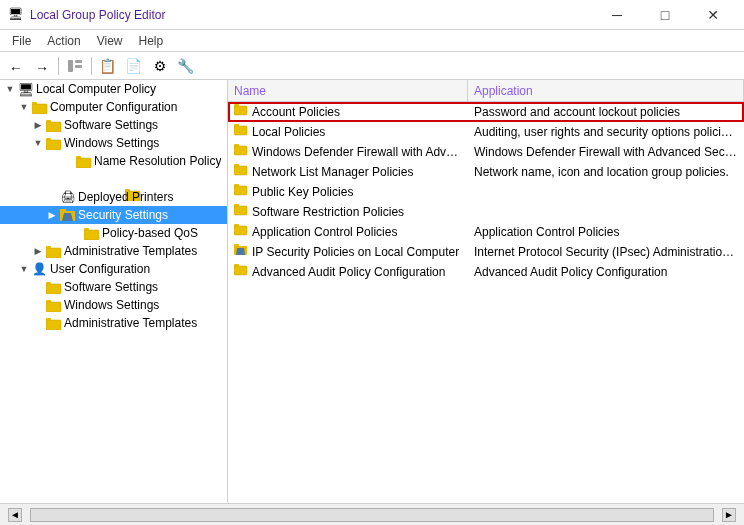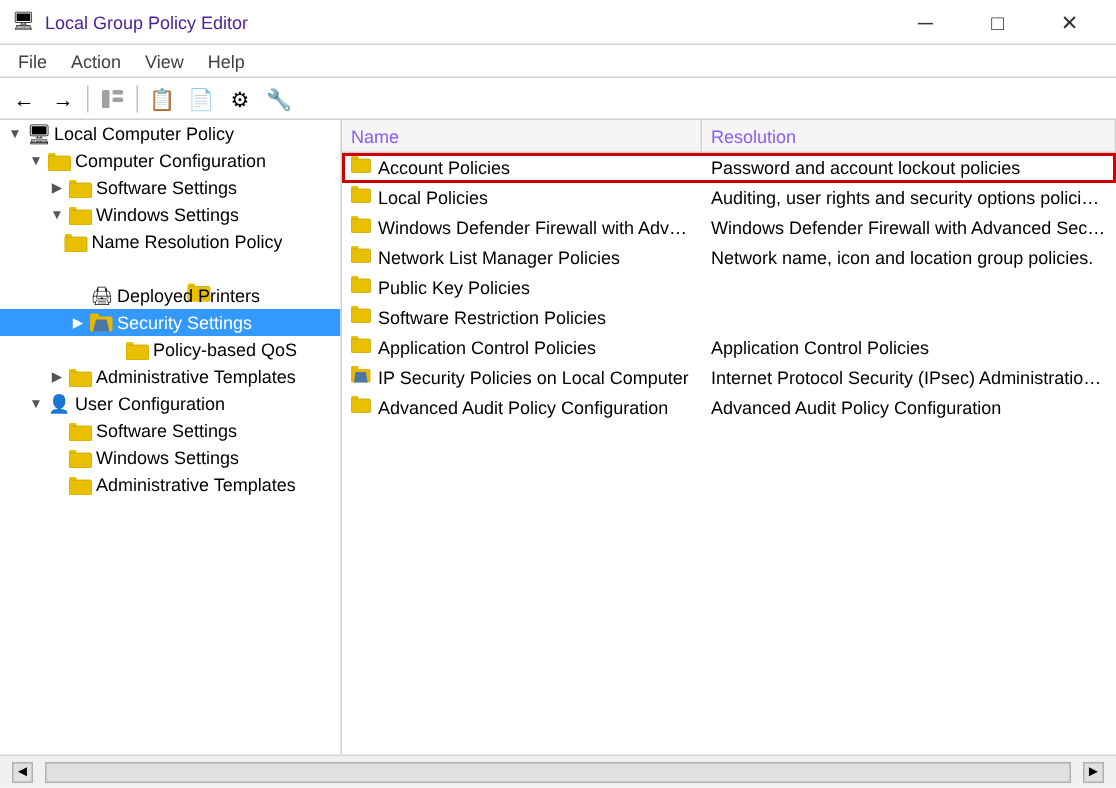--- a/index.html
+++ b/index.html
@@ -320,21 +320,21 @@
         <span class="expander" style="font-size: 9px; color: rgb(85, 85, 85);">▼</span>
         <span class="folder-icon">
           <svg width="16" height="13" viewBox="0 0 16 13">
             <rect x="0" y="3" width="15" height="10" rx="1" fill="#e8c000"></rect>
             <rect x="0" y="1" width="5" height="3" rx="1" fill="#e8c000"></rect>
             <rect x="0" y="3" width="15" height="10" rx="1" fill="none" stroke="#c8a000" stroke-width="0.5"></rect>
           </svg>
         </span>
         <span class="item-label">Windows Settings</span>
       </div>
-      <div class="tree-item" style="padding-left: 27px;">
+      <div class="tree-item" style="padding-left: 60px;">
         <span class="expander" style="font-size: 9px; color: rgb(85, 85, 85);"></span>
         <span class="folder-icon">
           <svg width="16" height="13" viewBox="0 0 16 13">
             <rect x="0" y="3" width="15" height="10" rx="1" fill="#e8c000"></rect>
             <rect x="0" y="1" width="5" height="3" rx="1" fill="#e8c000"></rect>
             <rect x="0" y="3" width="15" height="10" rx="1" fill="none" stroke="#c8a000" stroke-width="0.5"></rect>
           </svg>
         </span>
         <span class="item-label">Name Resolution Policy</span>
       </div>
@@ -423,21 +423,21 @@
             <rect x="0" y="3" width="15" height="10" rx="1" fill="none" stroke="#c8a000" stroke-width="0.5"></rect>
           </svg>
         </span>
         <span class="item-label">Administrative Templates</span>
       </div>
     </div>
 
   <div class="list-panel" id="list-panel">
     <div class="list-header">
       <div class="list-header-col col-name">Name</div>
-      <div class="list-header-col col-desc">Resolution</div>
+      <div class="list-header-col col-desc">Application</div>
     </div>
     <div id="list-rows">
         <div class="list-row highlighted">
           <div class="list-row-cell name-cell">
             <span class="row-icon"><svg width="14" height="12" viewBox="0 0 14 12">
                 <rect x="0" y="2" width="13" height="9" rx="1" fill="#e8c000"></rect>
                 <rect x="0" y="0" width="5" height="3" rx="1" fill="#e8c000"></rect>
                 <rect x="0" y="2" width="13" height="9" rx="1" fill="none" stroke="#c8a000" stroke-width="0.5"></rect>
               </svg></span>
             <span style="overflow: hidden; text-overflow: ellipsis; white-space: nowrap;">Account Policies</span>

